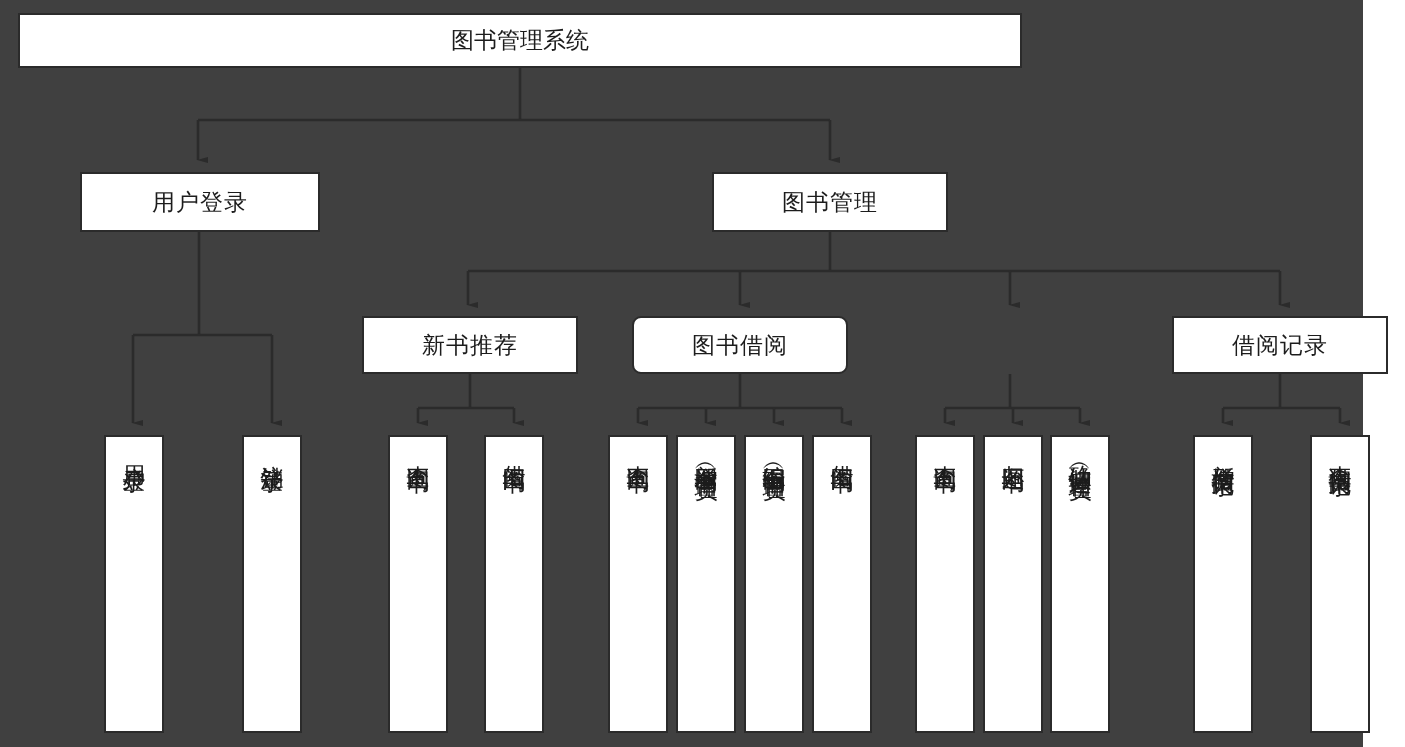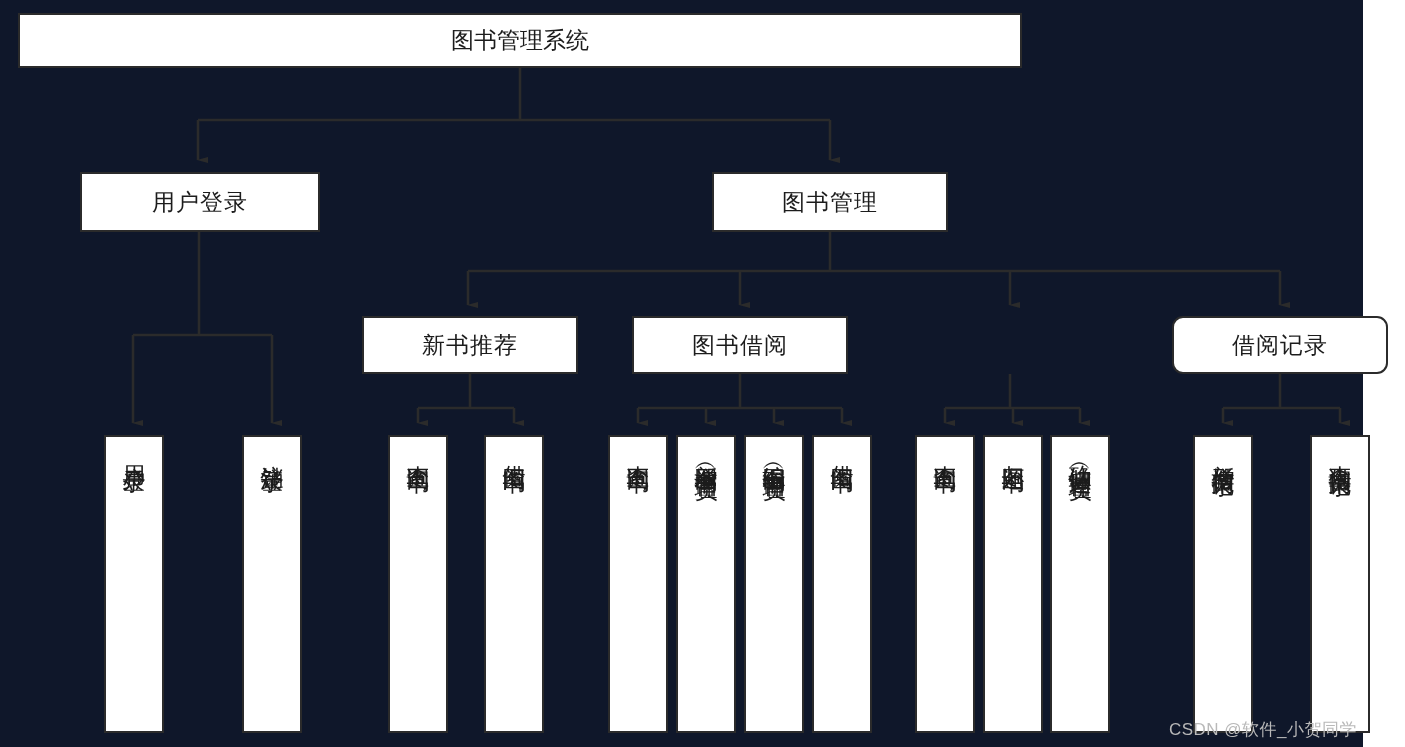--- a/index.html
+++ b/index.html
@@ -1,18 +1,18 @@
 <!DOCTYPE html>
 <html><head>
 <meta charset="utf-8">
 <style>
   html,body{margin:0;padding:0;background:#ffffff;}
   body{width:1405px;height:747px;overflow:hidden;
        font-family:"Liberation Sans","DejaVu Sans",sans-serif;}
-  #canvas{position:relative;width:1363px;height:747px;background:#0f172a;}
+  #canvas{position:relative;width:1363px;height:747px;background:#404040;}
   svg.lines{position:absolute;left:0;top:0;width:1405px;height:747px;pointer-events:none;}
 
   .node{position:absolute;box-sizing:border-box;border:2.5px solid #2b2b2b;
         background:#ffffff;display:flex;align-items:center;justify-content:center;
         color:#1c1c1c;}
   .node.h{font-size:23px;letter-spacing:1px;}
   .node.root{font-size:23px;}
   .node.leaf{font-size:23px;padding-top:10px;align-items:flex-start;}
   .vtext{writing-mode:vertical-rl;text-orientation:upright;line-height:1.08;
          letter-spacing:2px;white-space:nowrap;}
@@ -81,24 +81,24 @@
   <div class="node h" style="left:80px;top:172px;width:240px;height:60px;">
     <span>用户登录</span>
   </div>
   <div class="node h" style="left:712px;top:172px;width:236px;height:60px;font-family:Liberation Serif, serif;">
     <span>图书管理</span>
   </div>
 
   <div class="node h" style="left:362px;top:316px;width:216px;height:58px;justify-content:center;">
     <span>新书推荐</span>
   </div>
-  <div class="node h" style="left:632px;top:316px;width:216px;height:58px;">
+  <div class="node h" style="left:632px;top:316px;width:216px;height:58px;border-radius:9px;">
     <span>图书借阅</span>
   </div>
-  <div class="node h" style="left:1172px;top:316px;width:216px;height:58px;border-radius:11px;">
+  <div class="node h" style="left:1172px;top:316px;width:216px;height:58px;">
     <span>借阅记录</span>
   </div>
 
   <div class="node leaf" style="left:104px;top:435px;width:60px;height:298px;">
     <span class="vtext">用户登录</span>
   </div>
   <div class="node leaf" style="left:242px;top:435px;width:60px;height:298px;">
     <span class="vtext">注销登录</span>
   </div>
 
@@ -132,14 +132,13 @@
     <span class="vtext">确认归还（管理员）</span>
   </div>
 
   <div class="node leaf" style="left:1193px;top:435px;width:60px;height:298px;">
     <span class="vtext">新增借阅记录</span>
   </div>
   <div class="node leaf" style="left:1310px;top:435px;width:60px;height:298px;">
     <span class="vtext">查询借阅记录</span>
   </div>
 
-  <div class="watermark">CSDN @软件_小贺同学</div>
 </div>
 
 </body></html>

